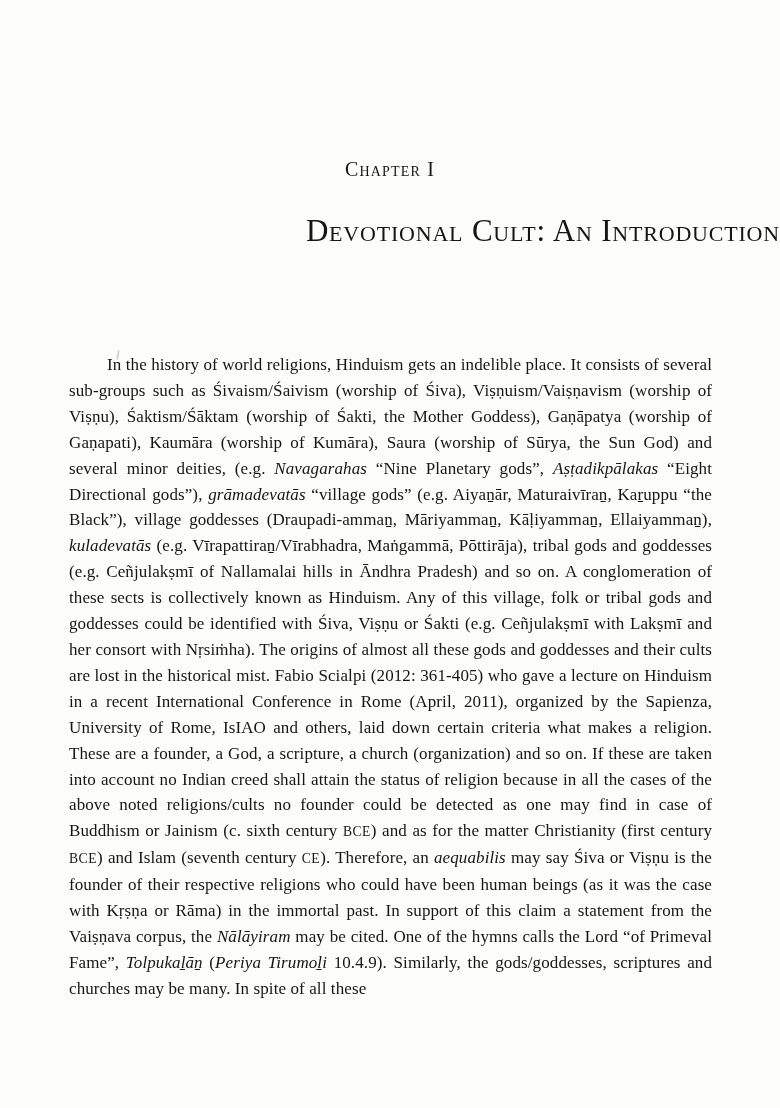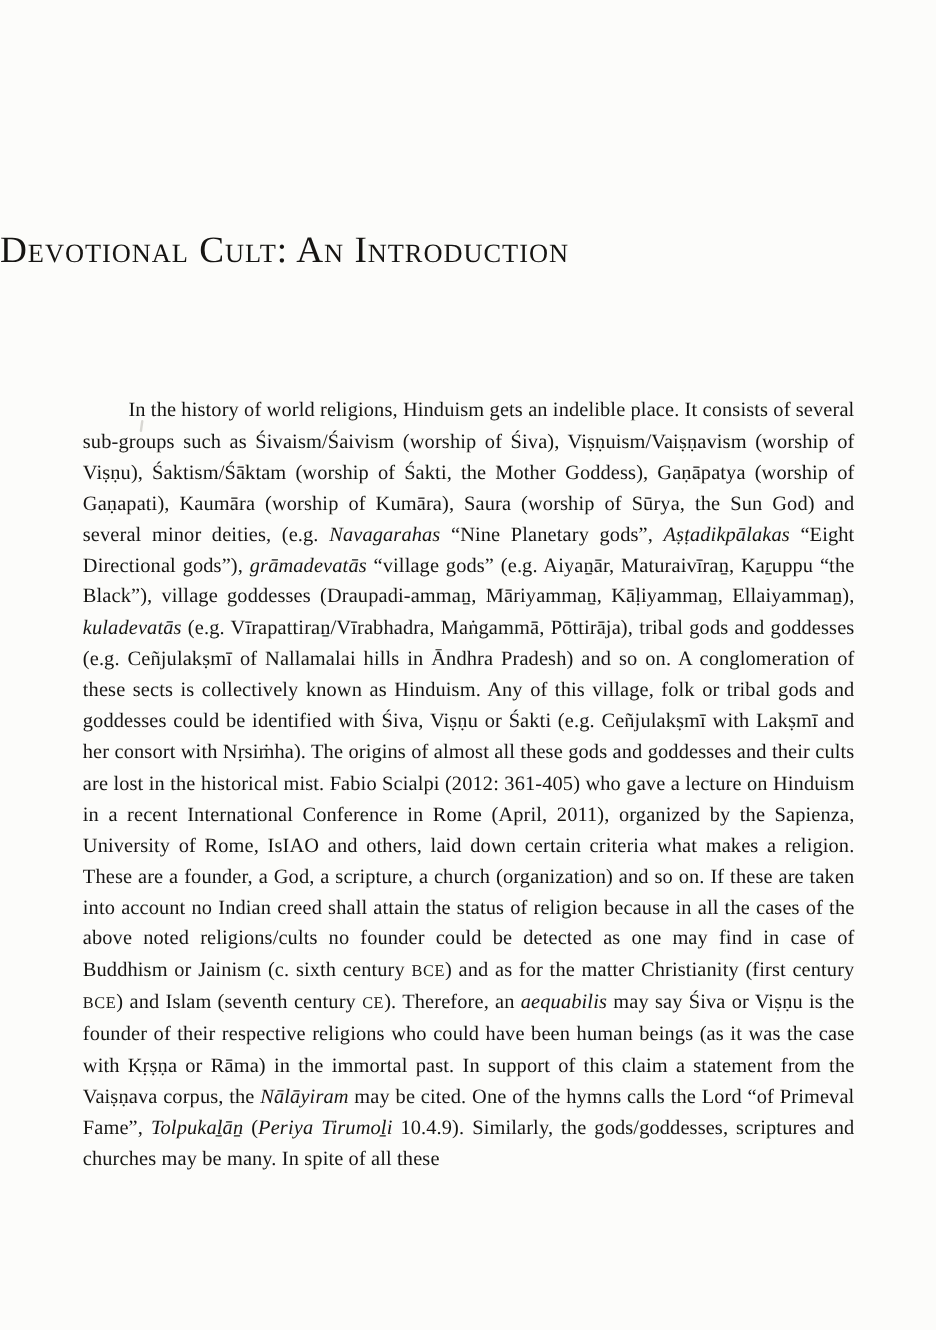--- a/index.html
+++ b/index.html
@@ -21,21 +21,21 @@
   }
   .chapter-label {
     text-align: center;
     font-variant: small-caps;
     font-size: 20px;
     letter-spacing: 1.2px;
     font-weight: 400;
     margin: 0;
   }
   .chapter-title {
-    text-align: left;
+    text-align: right;
     font-variant: small-caps;
     font-size: 31px;
     letter-spacing: 0.8px;
     font-weight: 400;
     margin: 32px 0 0 0;
   }
   .body-text {
     margin: 103px 68px 0 69px;
     font-size: 17px;
     line-height: 25.9px;
@@ -60,16 +60,17 @@
     background: #c9c7c2;
     border-radius: 1px;
     transform: rotate(8deg);
     opacity: 0.7;
   }
 </style>
 </head>
 <body>
 
 <div class="page">
+  <h2 class="chapter-label">Chapter I</h2>
   <h1 class="chapter-title">Devotional Cult: An Introduction</h1>
   <div class="scan-speck"></div>
   <p class="body-text"><span>In the history of world religions, Hinduism gets an indelible place. It consists of several sub-groups such as Śivaism/Śaivism (worship of Śiva), Viṣṇuism/Vaiṣṇavism (worship of Viṣṇu), Śaktism/Śāktam (worship of Śakti, the Mother Goddess), Gaṇāpatya (worship of Gaṇapati), Kaumāra (worship of Kumāra), Saura (worship of Sūrya, the Sun God) and several minor deities, (e.g. </span><span class="italic">Navagarahas</span><span> “Nine Planetary gods”, </span><span class="italic">Aṣṭadikpālakas</span><span> “Eight Directional gods”), </span><span class="italic">grāmadevatās</span><span> “village gods” (e.g. Aiyaṉār, Maturaivīraṉ, Kaṟuppu “the Black”), village goddesses (Draupadi-ammaṉ, Māriyammaṉ, Kāḷiyammaṉ, Ellaiyammaṉ), </span><span class="italic">kuladevatās</span><span> (e.g. Vīrapattiraṉ/Vīrabhadra, Maṅgammā, Pōttirāja), tribal gods and goddesses (e.g. Ceñjulakṣmī of Nallamalai hills in Āndhra Pradesh) and so on. A conglomeration of these sects is collectively known as Hinduism. Any of this village, folk or tribal gods and goddesses could be identified with Śiva, Viṣṇu or Śakti (e.g. Ceñjulakṣmī with Lakṣmī and her consort with Nṛsiṁha). The origins of almost all these gods and goddesses and their cults are lost in the historical mist. Fabio Scialpi (2012: 361-405) who gave a lecture on Hinduism in a recent International Conference in Rome (April, 2011), organized by the Sapienza, University of Rome, IsIAO and others, laid down certain criteria what makes a religion. These are a founder, a God, a scripture, a church (organization) and so on. If these are taken into account no Indian creed shall attain the status of religion because in all the cases of the above noted religions/cults no founder could be detected as one may find in case of Buddhism or Jainism (c. sixth century </span><span class="smallcaps">BCE</span><span>) and as for the matter Christianity (first century </span><span class="smallcaps">BCE</span><span>) and Islam (seventh century </span><span class="smallcaps">CE</span><span>). Therefore, an </span><span class="italic">aequabilis</span><span> may say Śiva or Viṣṇu is the founder of their respective religions who could have been human beings (as it was the case with Kṛṣṇa or Rāma) in the immortal past. In support of this claim a statement from the Vaiṣṇava corpus, the </span><span class="italic">Nālāyiram</span><span> may be cited. One of the hymns calls the Lord “of Primeval Fame”, </span><span class="italic">Tolpukaḻāṉ</span><span> (</span><span class="italic">Periya Tirumoḻi</span><span> 10.4.9). Similarly, the gods/goddesses, scriptures and churches may be many. In spite of all these</span></p>
 </div>
 
 </body></html>

